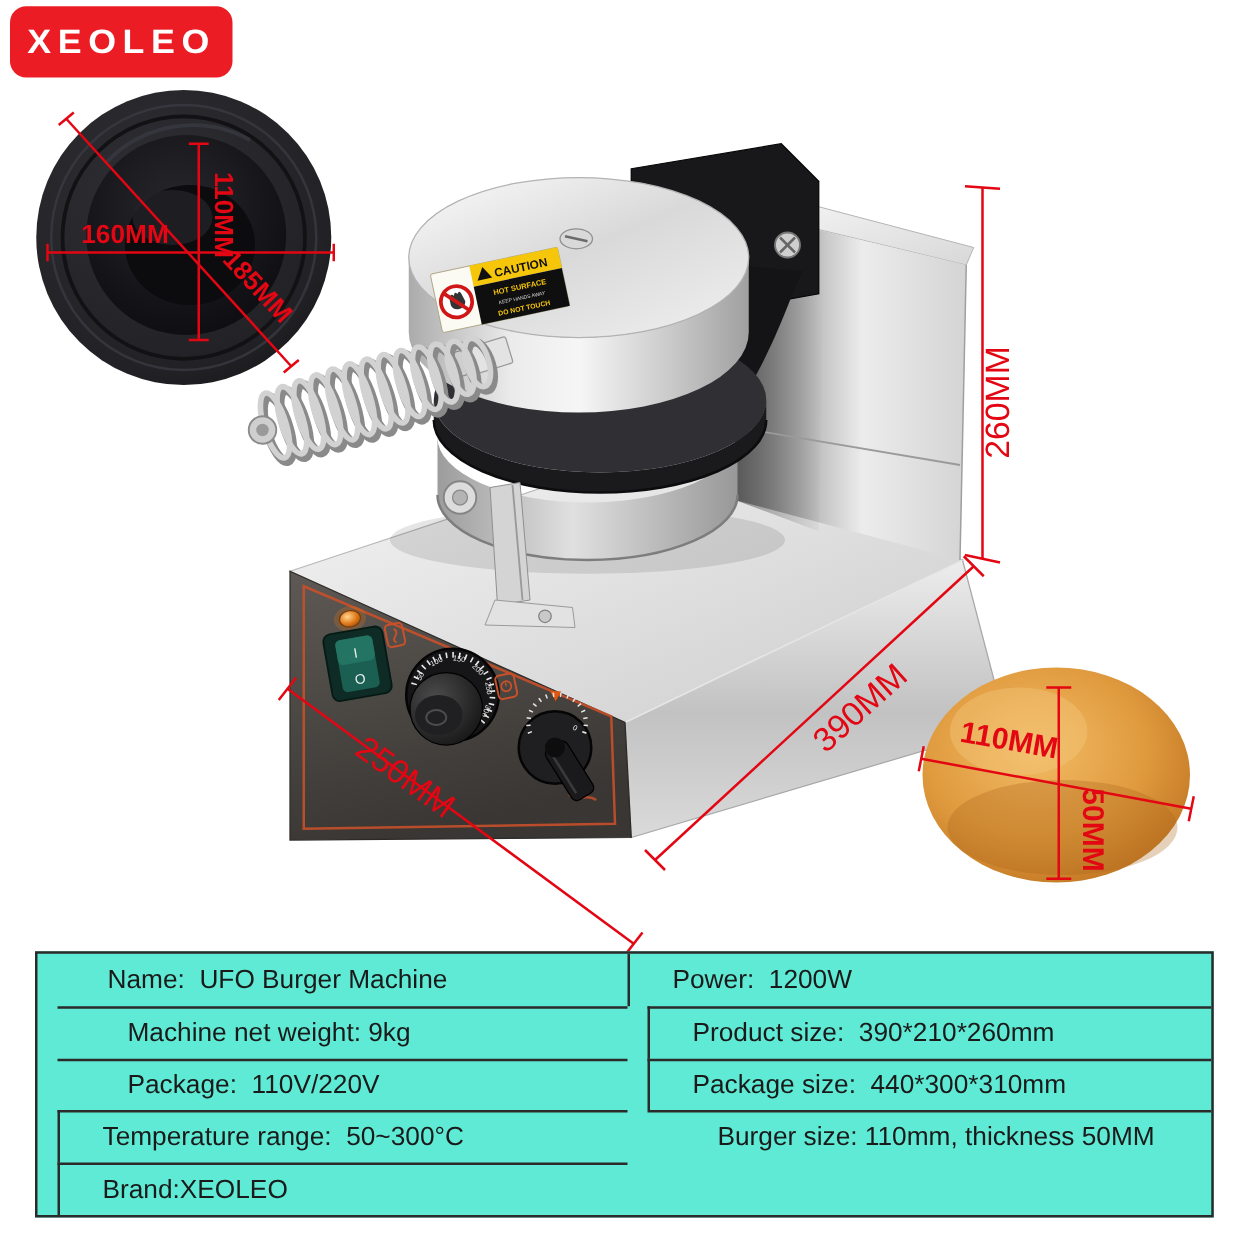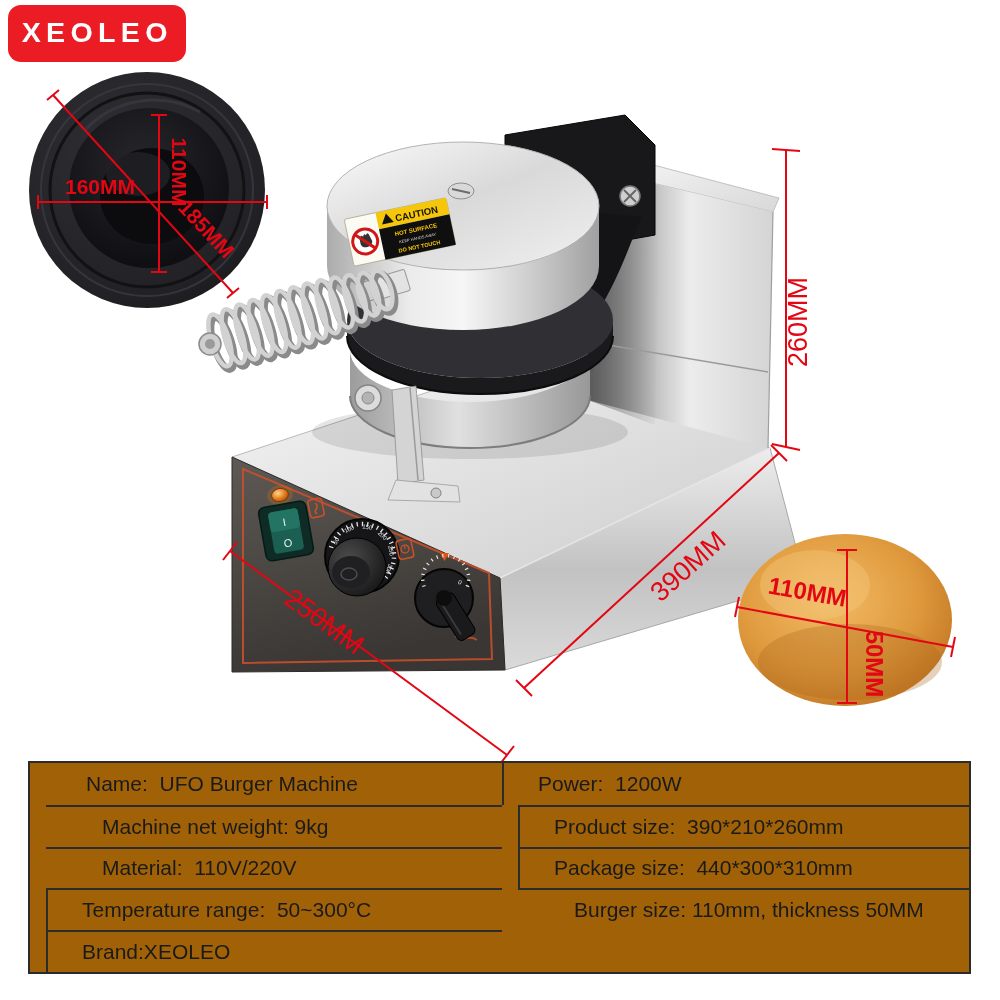--- a/index.html
+++ b/index.html
@@ -11,21 +11,21 @@
   .dimline{stroke:#e30613;stroke-width:2;fill:none;}
   .coil{fill:none;stroke:#d2d2d2;stroke-width:4.5;}
   .coilsh{fill:none;stroke:#8a8a8a;stroke-width:7;}
   .dialnum{fill:#e9e9e9;font-size:6px;}
   
   .logo{position:absolute;left:8px;top:5px;width:178px;height:57px;background:#ec1c24;
         border-radius:13px;display:flex;align-items:center;justify-content:center;}
   .logo span{color:#ffffff;font-size:27px;font-weight:bold;letter-spacing:5px;transform:scaleX(1.06);}
   
   .spec-table{position:absolute;left:28px;top:761px;width:943px;height:213px;
-              border:2px solid #2b2b2b;background:#a16207;box-sizing:border-box;
+              border:2px solid #2b2b2b;background:#5eead4;box-sizing:border-box;
               display:grid;grid-template-columns:472px 1fr;grid-template-rows:repeat(5,1fr);}
   .spec-table .cell{display:flex;align-items:center;font-size:21px;color:#1a1a1a;
                     white-space:pre;box-sizing:border-box;}
   .spec-table .cl{padding-left:56px;}
   .spec-table .cr{padding-left:34px;border-left:2px solid #2b2b2b;}
   .spec-table .bt{border-top:2px solid #2b2b2b;margin-left:16px;}
 </style>
 </head>
 <body>
 
@@ -314,20 +314,20 @@
 
 <div class="logo">
   <span>XEOLEO</span>
 </div>
 
 <div class="spec-table">
   <div class="cell cl">Name:  UFO Burger Machine</div>
   <div class="cell cr">Power:  1200W</div>
   <div class="cell cl bt">Machine net weight: 9kg</div>
   <div class="cell cr bt">Product size:  390*210*260mm</div>
-  <div class="cell cl bt">Material:  110V/220V</div>
+  <div class="cell cl bt">Package:  110V/220V</div>
   <div class="cell cr bt">Package size:  440*300*310mm</div>
   <div class="cell cr bt">Temperature range:  50~300°C</div>
   <div class="cell cl bt">Burger size: 110mm, thickness 50MM</div>
   <div class="cell cr bt">Brand:XEOLEO</div>
 </div>
 
 </div>
 
 </body></html>

